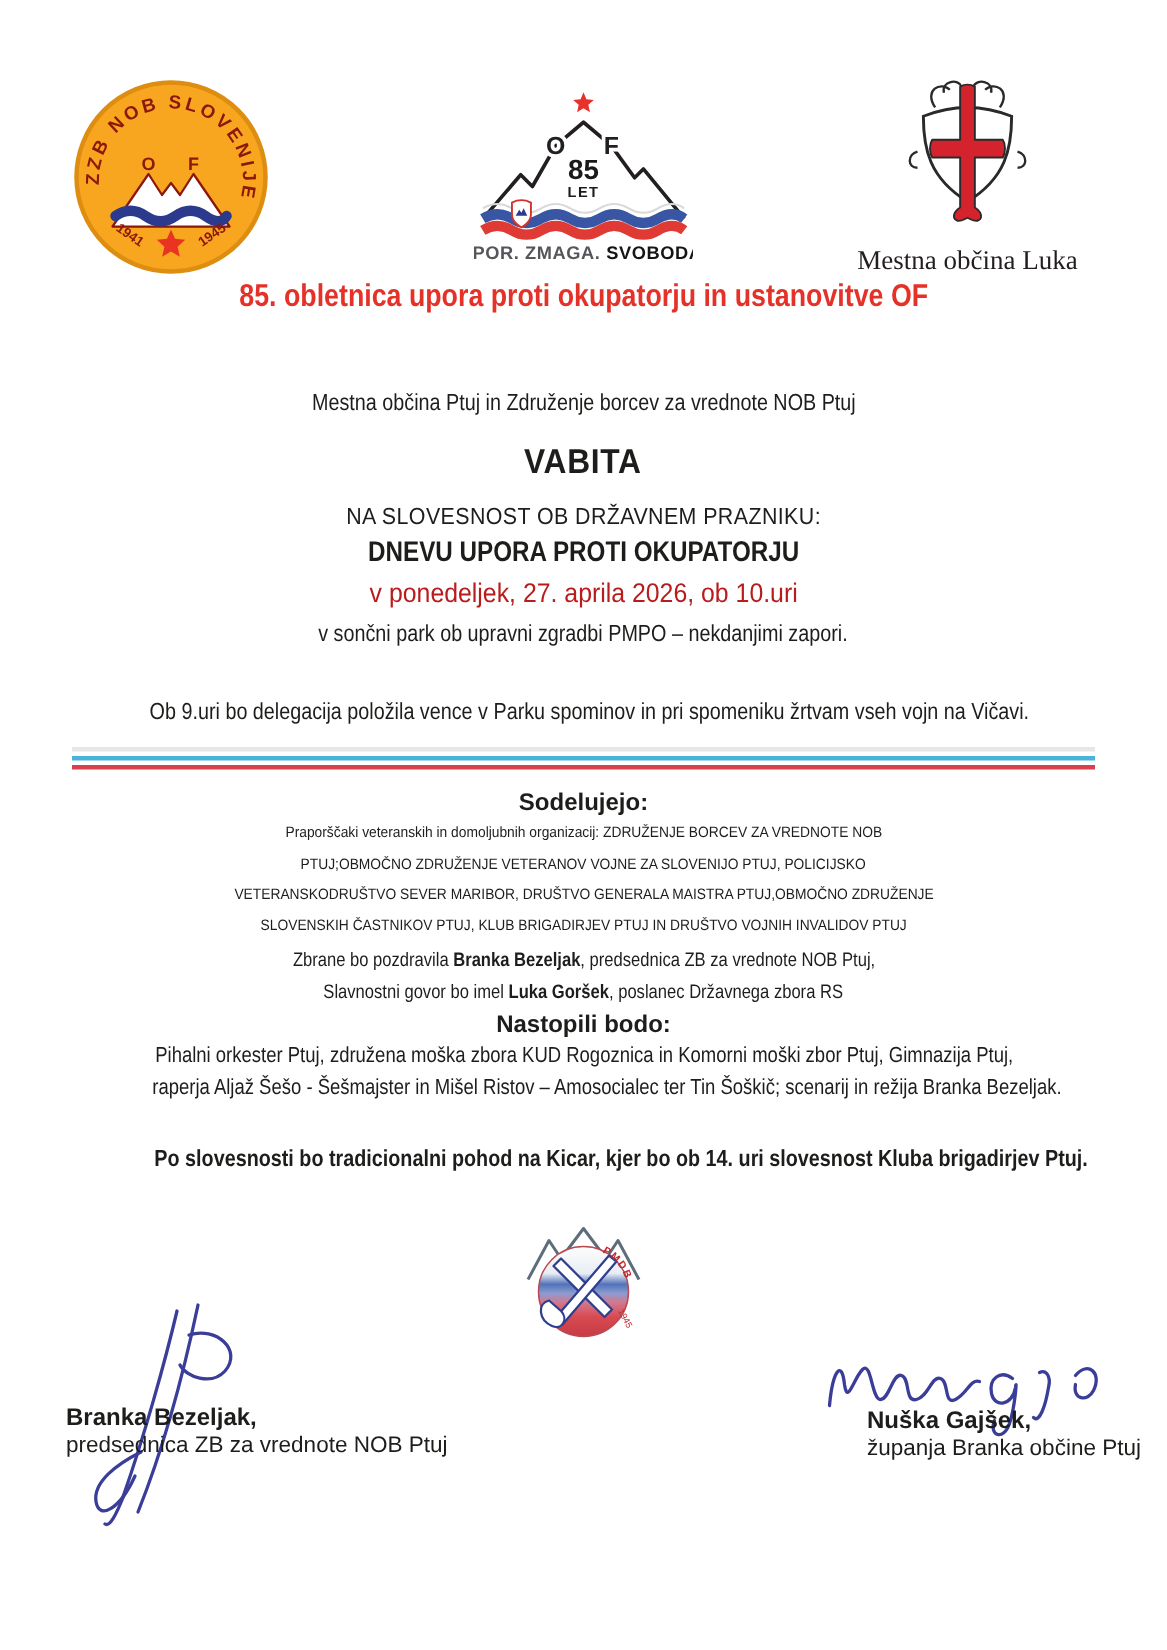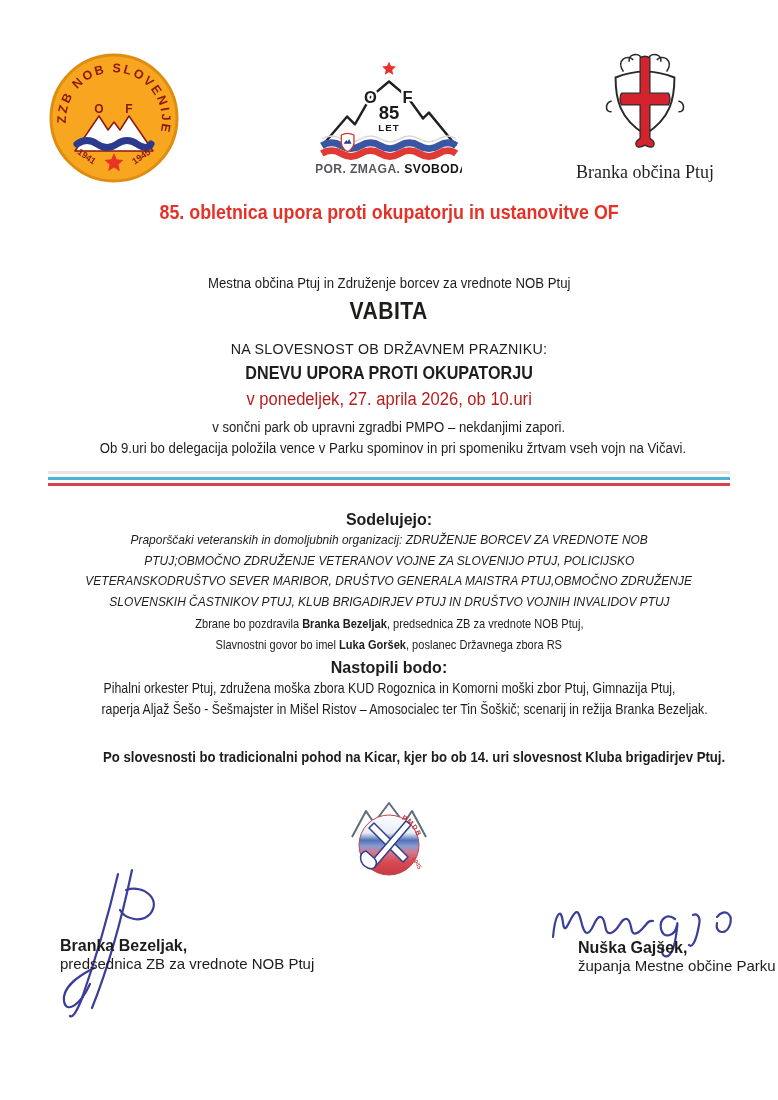--- a/index.html
+++ b/index.html
@@ -13,44 +13,44 @@
   .center { text-align:center; }
   .line { display:inline-block; transform:scaleX(.85); transform-origin:50% 50%; white-space:nowrap; }
   .line-wide { display:inline-block; transform:scaleX(.92); transform-origin:50% 50%; white-space:nowrap; }
 
   .header { display:grid; grid-template-columns:1fr auto 1fr; align-items:start; height:132px; }
   .logo-left { justify-self:start; }
   .logo-center { justify-self:center; margin-top:6px; }
   .logo-right { justify-self:end; width:170px; text-align:center; }
   .ptuj-caption { font-family:"Liberation Serif","DejaVu Serif",serif; font-size:18px; color:#231f20; margin-top:4px; }
 
-  .main-title { margin-top:14px; line-height:28px; font-size:21px; font-weight:bold; color:#e53228; }
+  .main-title { margin-top:0; line-height:28px; font-size:21px; font-weight:bold; color:#e53228; }
   .intro { margin-top:46px; line-height:21px; font-size:15.5px; }
-  .vabita { margin-top:3px; line-height:31px; font-size:23px; font-weight:bold; letter-spacing:.5px; }
+  .vabita { margin-top:13px; line-height:31px; font-size:23px; font-weight:bold; letter-spacing:.5px; }
   .occ-label { margin-top:11px; line-height:21px; font-size:15.5px; letter-spacing:.3px; }
   .occ-title { margin-top:0; line-height:27px; font-size:19px; font-weight:bold; }
   .date-line { margin-top:1px; line-height:25px; font-size:18px; font-weight:normal; color:#b91c1c; }
   .loc-line { margin-top:4px; line-height:21px; font-size:15.5px; }
-  .wreath { line-height:21px; font-size:15.5px;text-decoration:underline; }
+  .wreath { margin-top:31px; line-height:21px; font-size:15.5px;text-decoration:underline; }
 
   .divider { margin-top:13px; }
   .divider .bar { height:3px; width:100%; }
   .divider .gap { height:3px; }
 
-  .sect-heading { margin-top:24px; line-height:20px; font-size:16px; font-weight:bold; }
+  .sect-heading { margin-top:13px; line-height:20px; font-size:16px; font-weight:bold; }
   .sect-heading.n2 { margin-top:3px; }
-  .body-lines div { line-height:20.5px; font-size:13px;font-style:italic; }
+  .body-lines div { line-height:20.5px; font-size:10px; }
   .perf-lines div { line-height:21px; font-size:14.5px; }
   .speeches { margin-top:1px; }
   .speeches div { line-height:21px; font-size:13px; }
   .bold-name { font-weight:bold; }
   .closing { margin-top:26px; line-height:22px; font-size:15.5px; font-weight:bold;text-align:right; }
   .bottom-logo { margin-top:33px; }
 
-  .sig-left-text { position:absolute; left:60px; top:936px; font-size:15px; line-height:18px; }
+  .sig-left-text { position:absolute; left:44px; top:936px; font-size:15px; line-height:18px; }
   .sig-left-text .name { font-size:16px; font-weight:bold; line-height:19px; }
   .sig-right-text { position:absolute; left:578px; top:938px; font-size:15px; line-height:18px; }
   .sig-right-text .name { font-size:16px; font-weight:bold; line-height:19px; }
   .sig-svg { position:absolute; pointer-events:none; }
   .sig-svg.l { left:48px; top:866px; }
   .sig-svg.r { left:545px; top:893px; }
 </style>
 </head>
 <body>
 
@@ -98,21 +98,21 @@
     <div class="logo-right">
       <svg width="100" height="102" viewBox="0 0 100 104">
         <g fill="none" stroke="#2a2a2a" stroke-width="1.6">
           <path d="M28,20 C20,8 32,2 38,8 M34,10 C32,2 44,0 46,6"></path>
           <path d="M72,20 C80,8 68,2 62,8 M66,10 C68,2 56,0 54,6"></path>
           <path d="M16,50 C9,52 9,61 16,61 M84,50 C91,52 91,61 84,61"></path>
         </g>
         <path d="M20,26 C30,22 40,20 50,20 C60,20 70,22 80,26 C80,48 76,68 50,84 C24,68 20,48 20,26 Z" fill="#ffffff" stroke="#2a2a2a" stroke-width="2"></path>
         <path d="M45,6 C48,4 52,4 55,6 L55,42 L74,42 C76,45 76,51 74,54 L55,54 L55,88 C62,92 60,100 52,96 L50,95 L48,96 C40,100 38,92 45,88 L45,54 L26,54 C24,51 24,45 26,42 L45,42 Z" fill="#d5232d" stroke="#2a2a2a" stroke-width="1.3" stroke-linejoin="round"></path>
       </svg>
-      <div class="ptuj-caption">Branka občina Ptuj</div>
+      <div class="ptuj-caption">Mestna občina Luka</div>
     </div>
   </div>
 
   <div class="center main-title">
     <span class="line">85. obletnica upora proti okupatorju in ustanovitve OF</span>
   </div>
 
   <div class="center intro">
     <span class="line">Mestna občina Ptuj in Združenje borcev za vrednote NOB Ptuj</span>
   </div>
@@ -227,16 +227,16 @@
     <g fill="none" stroke="#3a3e99" stroke-width="2.2" stroke-linecap="round">
       <path d="M8,44 C10,22 16,12 18,30 C20,44 24,26 30,20 C36,14 36,40 42,40 C48,40 50,22 56,24 C62,26 58,42 66,40 C74,38 76,24 82,26 C88,28 84,44 92,40 C100,36 102,26 108,28"></path>
       <path d="M130,26 C122,20 114,26 116,36 C118,46 130,44 132,32 C133,24 132,44 128,56 C124,68 114,64 118,54"></path>
       <path d="M148,22 C152,20 156,24 154,32 C152,44 148,56 144,52"></path>
       <path d="M172,24 C180,14 190,22 184,34 C180,42 170,40 172,30"></path>
     </g>
   </svg>
 
   <div class="sig-right-text">
     <div class="name">Nuška Gajšek,</div>
-    <div>županja Mestne občine Parku</div>
+    <div>županja Branka občine Ptuj</div>
   </div>
 
 </div>
 
 </body></html>

